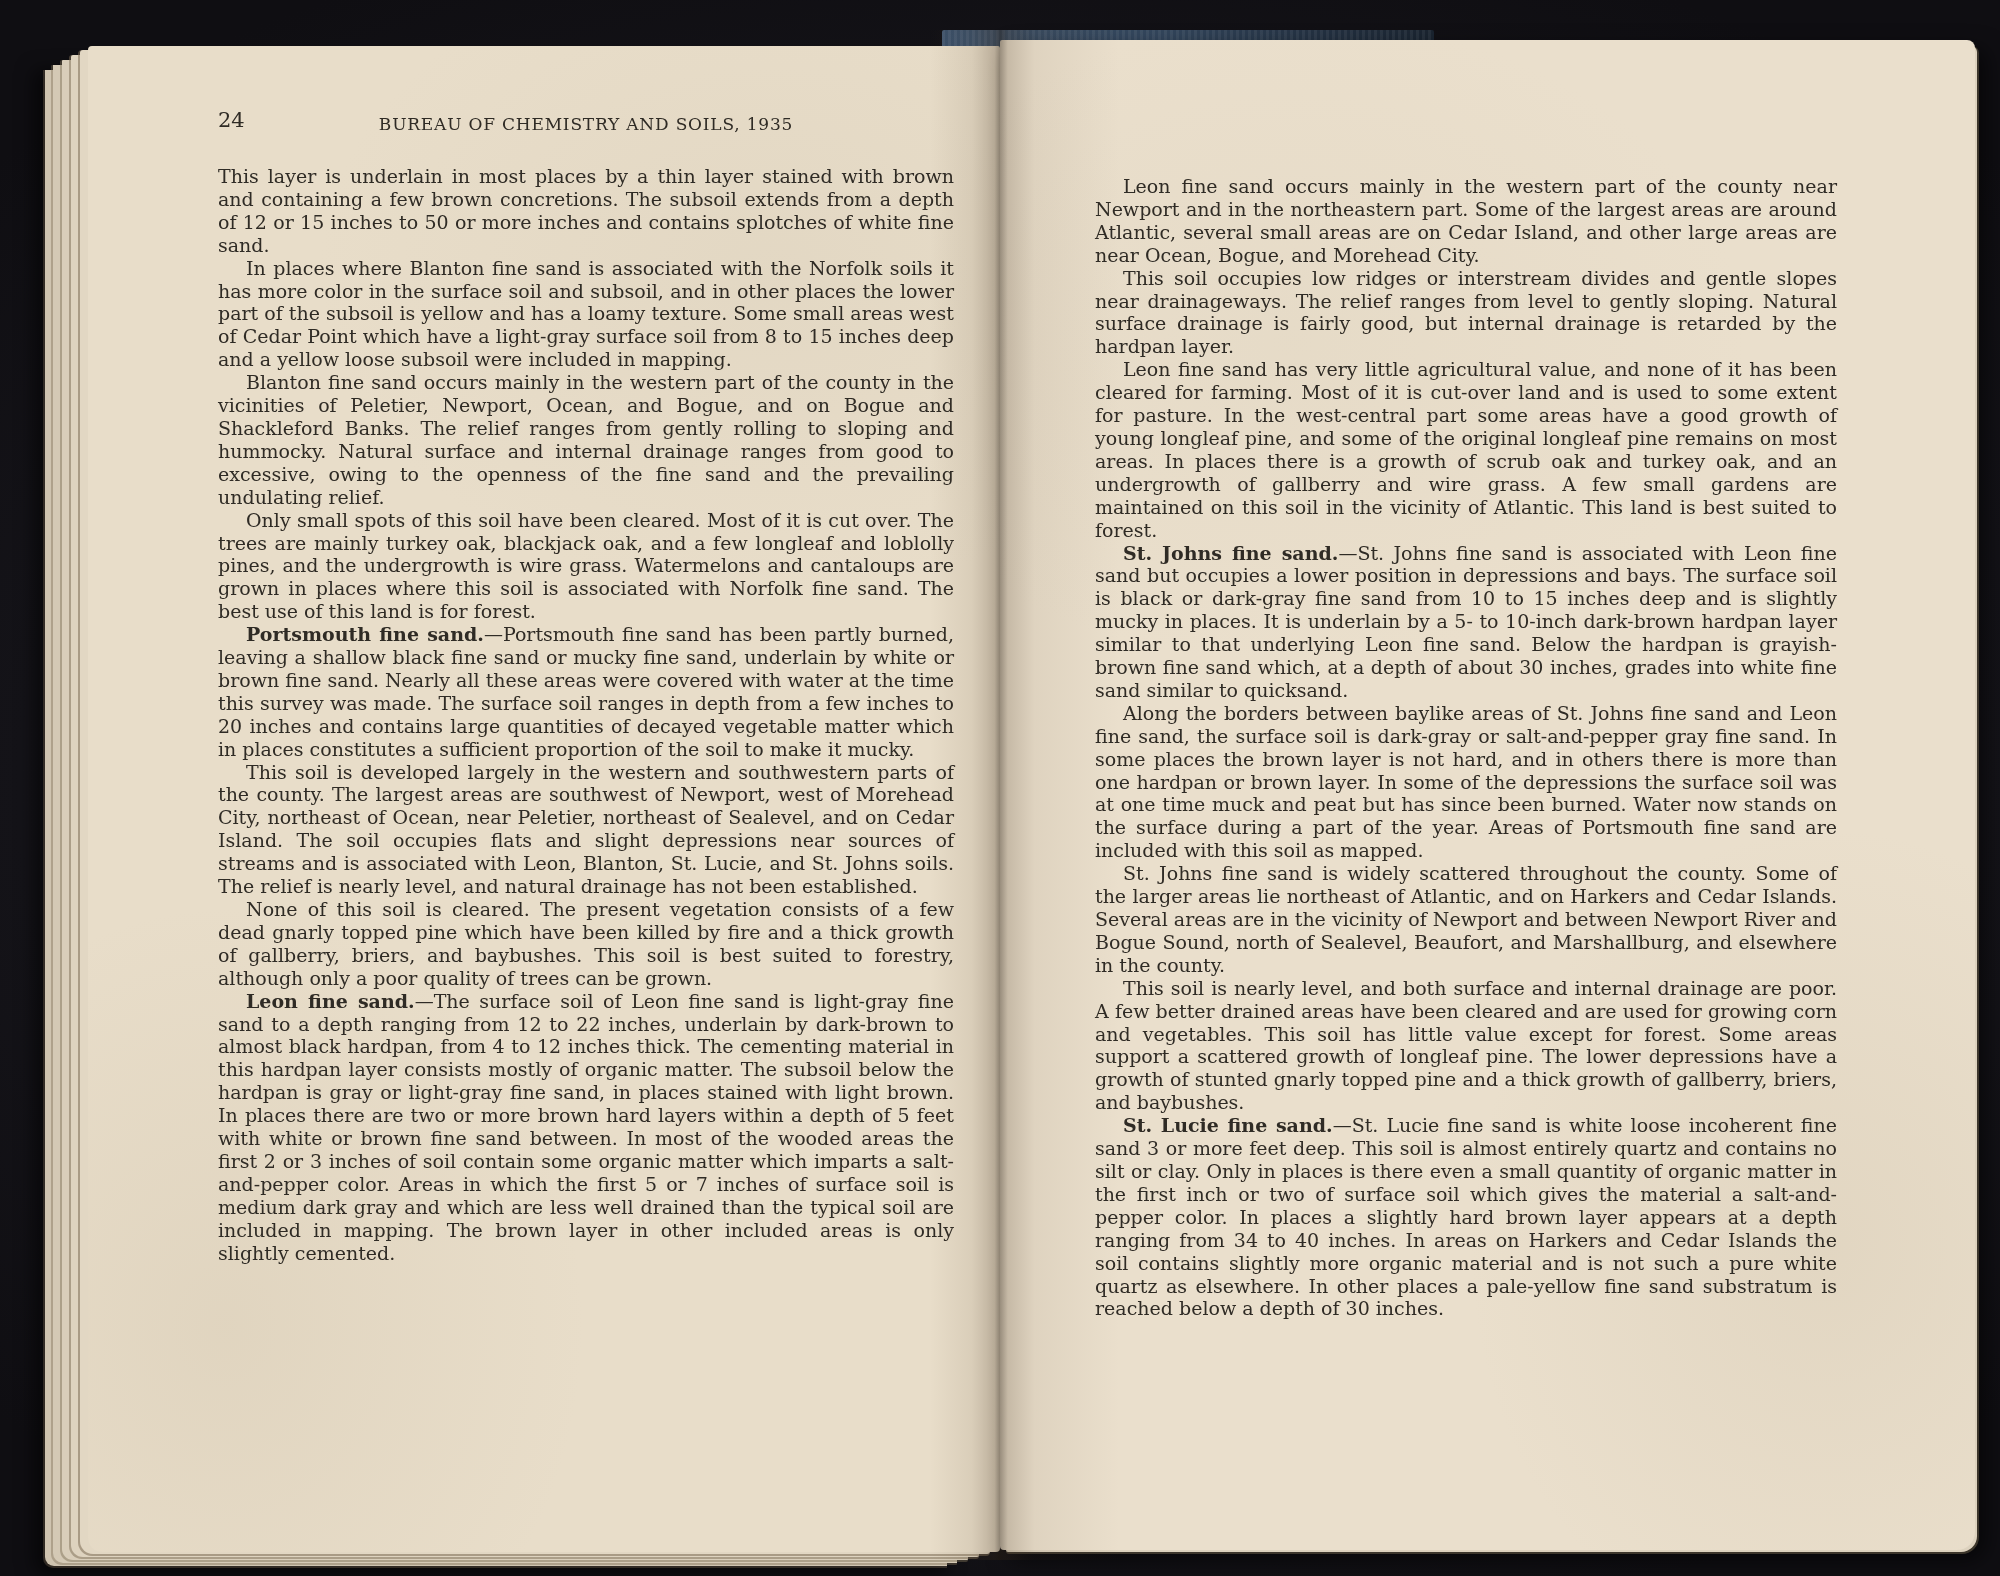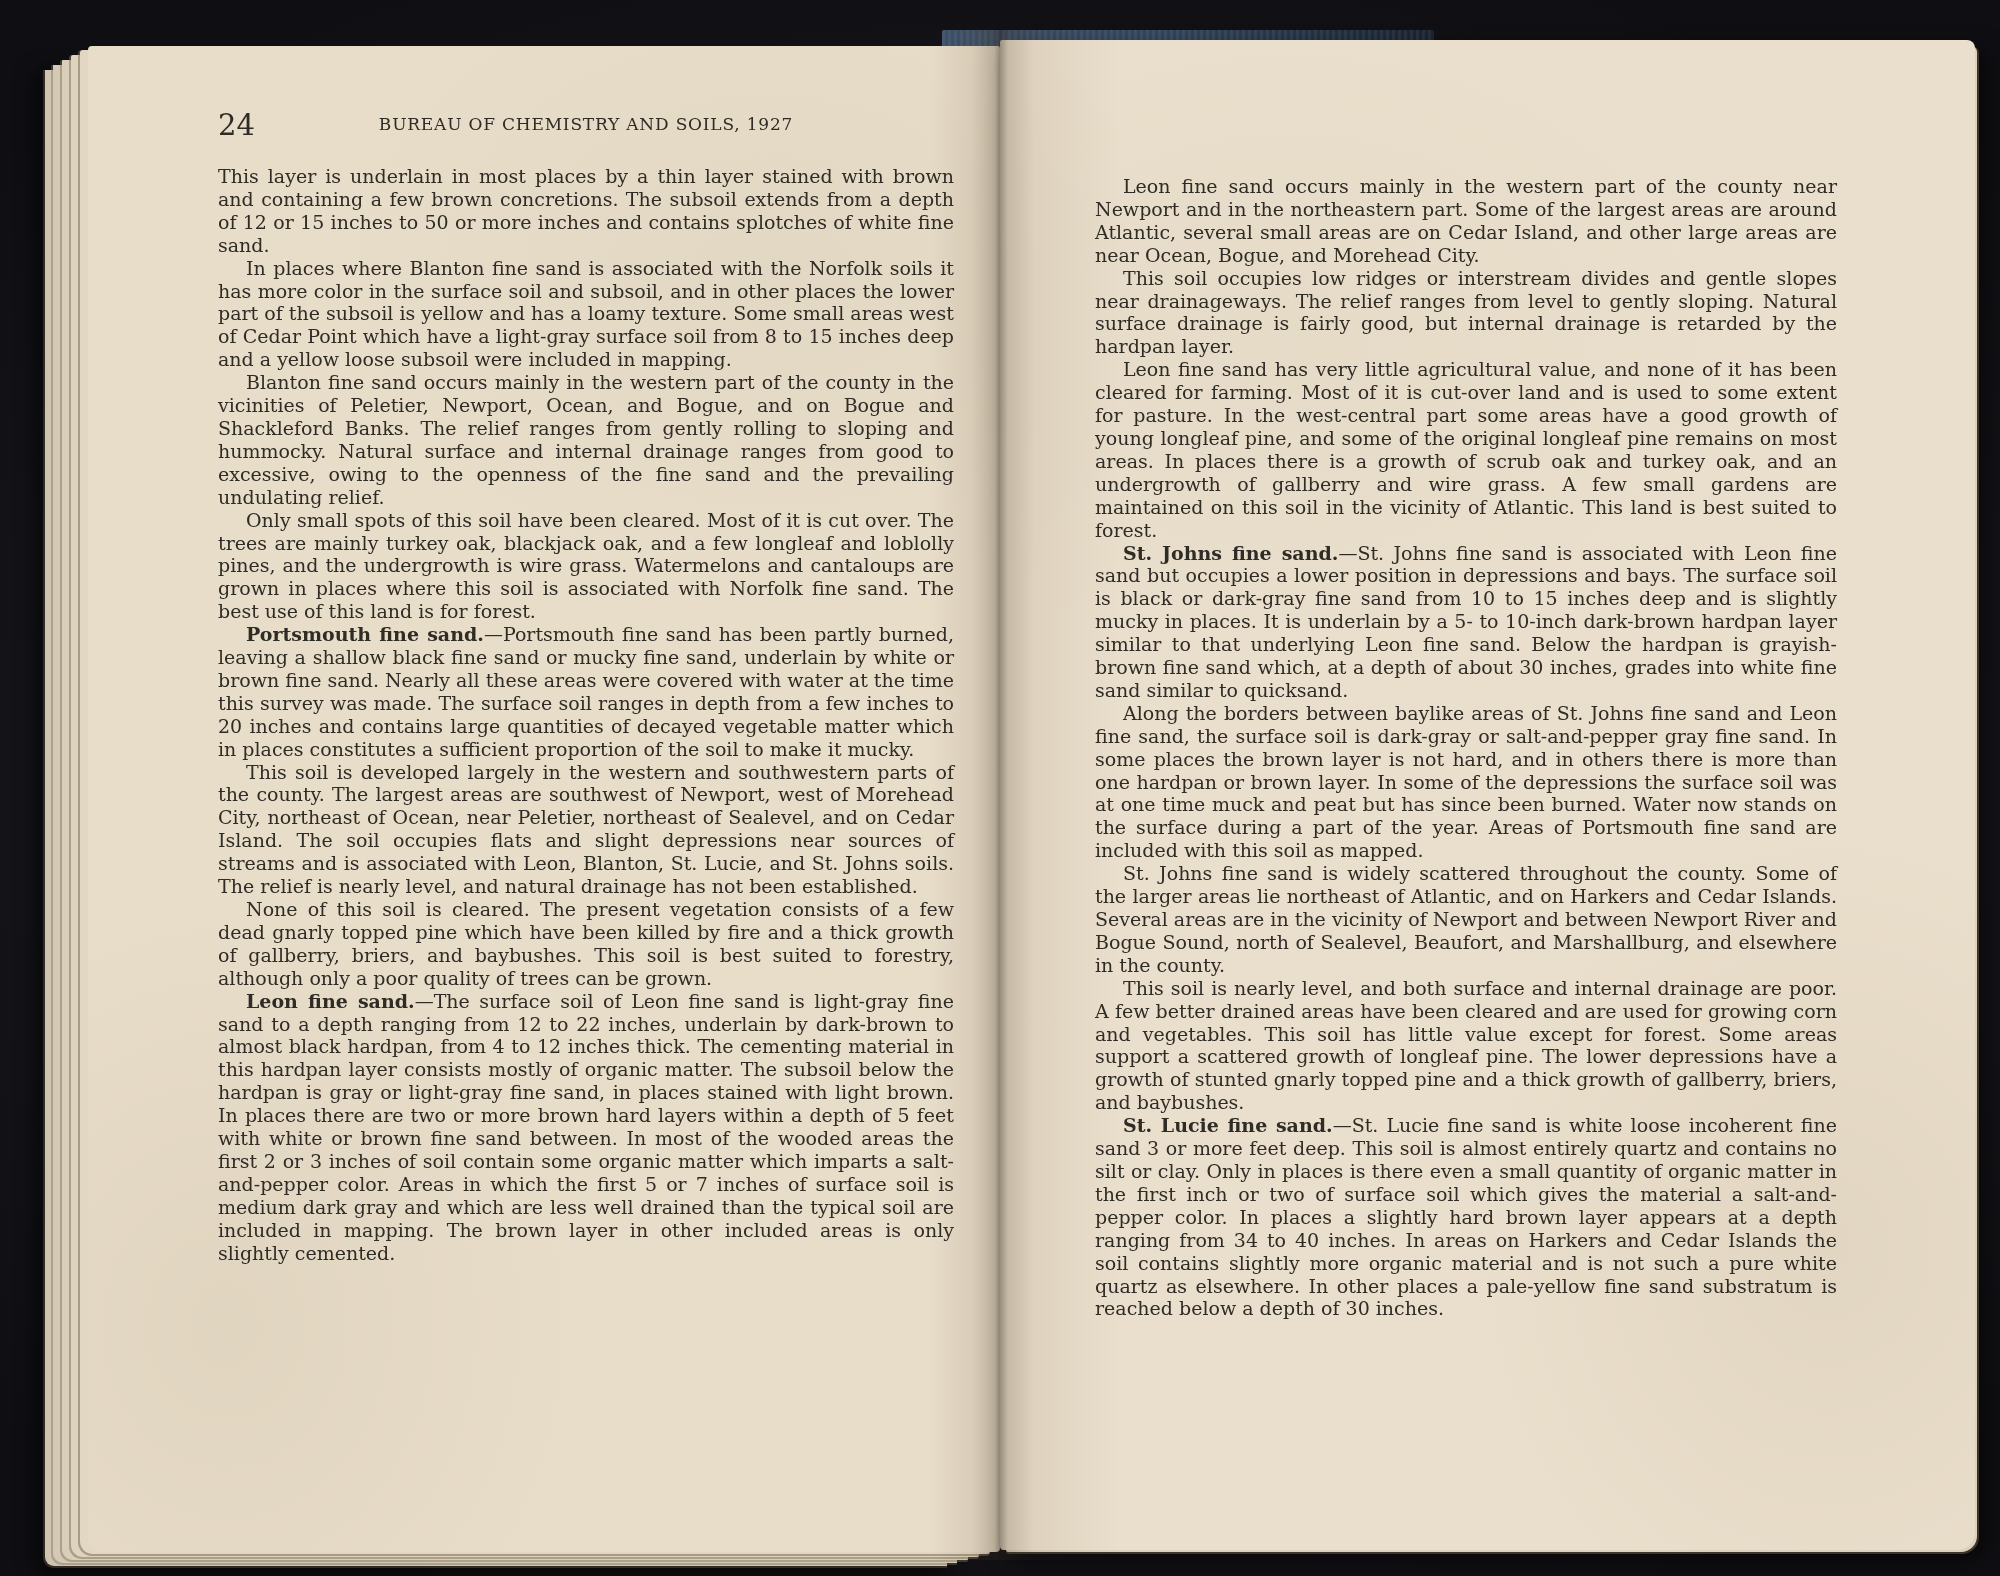--- a/index.html
+++ b/index.html
@@ -63,21 +63,21 @@
       rgba(70,52,32,.22) 41%,
       rgba(90,70,45,.08) 55%,
       rgba(90,70,45,0) 100%);
   }
   .running-header{
     position:absolute;display:flex;justify-content:center;
     font-size:17px;letter-spacing:.8px;white-space:nowrap;
   }
   .left-page .running-header{left:130px;top:68px;width:736px;}
   .right-page .running-header{left:95px;top:84px;width:742px;}
-  .page-number{position:absolute;top:-6px;font-size:29px;letter-spacing:0;text-align:center;}
+  .page-number{position:absolute;top:-6px;font-size:21px;letter-spacing:0;text-align:center;}
   .left-page .page-number{left:0;}
   .right-page .page-number{right:0;}
   .body-text{
     position:absolute;font-size:19px;line-height:22.9px;
     text-align:justify;
   }
   .left-page .body-text{left:130px;top:119px;width:736px;}
   .right-page .body-text{left:95px;top:135px;width:742px;}
   .para{margin:0;}
   .para.indent{text-indent:28px;}
@@ -86,21 +86,21 @@
 </head>
 <body>
 
 <div class="scene">
 
   <div class="headband"></div>
 
   <div class="page left-page">
     <div class="running-header">
       <span class="page-number">24</span>
-      <span class="header-title">BUREAU OF CHEMISTRY AND SOILS, 1927</span>
+      <span class="header-title">BUREAU OF CHEMISTRY AND SOILS, 1935</span>
     </div>
     <div class="body-text">
       <p class="para"><span>This layer is underlain in most places by a thin layer stained with brown and containing a few brown concretions.  The subsoil extends from a depth of 12 or 15 inches to 50 or more inches and contains splotches of white fine sand.</span></p>
       <p class="para indent"><span>In places where Blanton fine sand is associated with the Norfolk soils it has more color in the surface soil and subsoil, and in other places the lower part of the subsoil is yellow and has a loamy texture.  Some small areas west of Cedar Point which have a light-gray surface soil from 8 to 15 inches deep and a yellow loose subsoil were included in mapping.</span></p>
       <p class="para indent"><span>Blanton fine sand occurs mainly in the western part of the county in the vicinities of Peletier, Newport, Ocean, and Bogue, and on Bogue and Shackleford Banks.  The relief ranges from gently rolling to sloping and hummocky.  Natural surface and internal drainage ranges from good to excessive, owing to the openness of the fine sand and the prevailing undulating relief.</span></p>
       <p class="para indent"><span>Only small spots of this soil have been cleared.  Most of it is cut over.  The trees are mainly turkey oak, blackjack oak, and a few longleaf and loblolly pines, and the undergrowth is wire grass.  Watermelons and cantaloups are grown in places where this soil is associated with Norfolk fine sand.  The best use of this land is for forest.</span></p>
       <p class="para indent"><b class="lead">Portsmouth fine sand.</b><span>—Portsmouth fine sand has been partly burned, leaving a shallow black fine sand or mucky fine sand, underlain by white or brown fine sand.  Nearly all these areas were covered with water at the time this survey was made.  The surface soil ranges in depth from a few inches to 20 inches and contains large quantities of decayed vegetable matter which in places constitutes a sufficient proportion of the soil to make it mucky.</span></p>
       <p class="para indent"><span>This soil is developed largely in the western and southwestern parts of the county.  The largest areas are southwest of Newport, west of Morehead City, northeast of Ocean, near Peletier, northeast of Sealevel, and on Cedar Island.  The soil occupies flats and slight depressions near sources of streams and is associated with Leon, Blanton, St. Lucie, and St. Johns soils.  The relief is nearly level, and natural drainage has not been established.</span></p>
       <p class="para indent"><span>None of this soil is cleared.  The present vegetation consists of a few dead gnarly topped pine which have been killed by fire and a thick growth of gallberry, briers, and baybushes.  This soil is best suited to forestry, although only a poor quality of trees can be grown.</span></p>
       <p class="para indent"><b class="lead">Leon fine sand.</b><span>—The surface soil of Leon fine sand is light-gray fine sand to a depth ranging from 12 to 22 inches, underlain by dark-brown to almost black hardpan, from 4 to 12 inches thick.  The cementing material in this hardpan layer consists mostly of organic matter.  The subsoil below the hardpan is gray or light-gray fine sand, in places stained with light brown.  In places there are two or more brown hard layers within a depth of 5 feet with white or brown fine sand between.  In most of the wooded areas the first 2 or 3 inches of soil contain some organic matter which imparts a salt-and-pepper color.  Areas in which the first 5 or 7 inches of surface soil is medium dark gray and which are less well drained than the typical soil are included in mapping.  The brown layer in other included areas is only slightly cemented.</span></p>

